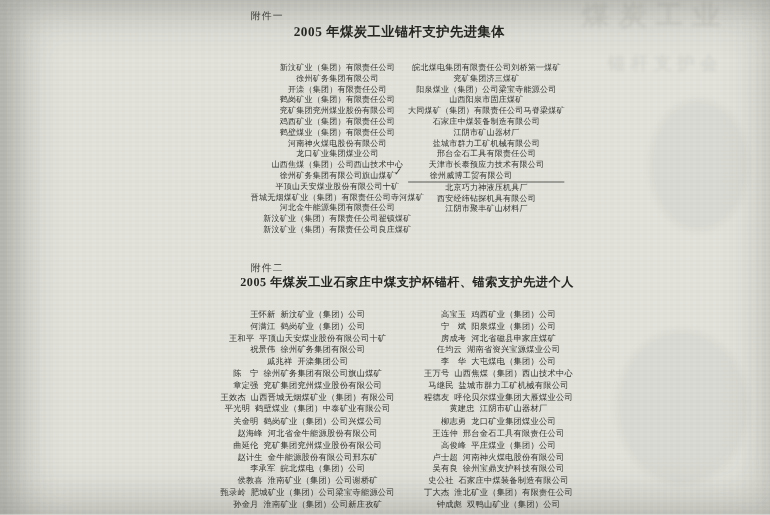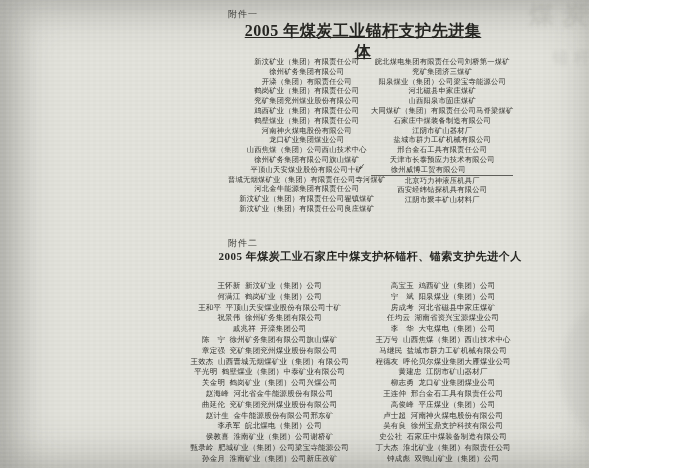--- a/index.html
+++ b/index.html
@@ -1,18 +1,18 @@
 <!DOCTYPE html>
 <html><head>
 <meta charset="utf-8">
 <style>
   html,body{margin:0;padding:0;}
   .page{
     position:relative;
-    width:589px;height:468px;
+    width:700px;height:468px;
     background:linear-gradient(105deg,#c9c9c3 0%,#dcdcd5 18%,#e3e3dc 45%,#ececе5 70%,#f1f1ea 100%);
     background-color:#e2e2db;
     overflow:hidden;
     font-family:"Liberation Serif","DejaVu Serif",serif;
     color:#2f2f2c;
   }
   .vignette{
     position:absolute;inset:0;pointer-events:none;
     box-shadow:inset 18px 10px 40px rgba(90,90,85,.35), inset -6px -14px 38px rgba(120,120,112,.25);
   }
@@ -35,33 +35,33 @@
   }
   .att-label{
     position:absolute;font-size:9px;letter-spacing:1px;color:#3a3a36;
   }
   .att1-label{top:8px;left:228px;}
   .att2-label{top:237px;left:228px;text-align:center;}
   .doc-title{
     position:absolute;margin:0;font-weight:bold;color:#262622;
     text-align:center;letter-spacing:.5px;
   }
-  .title1{top:21px;left:243px;width:240px;font-size:16px;text-decoration:underline;}
+  .title1{top:21px;left:243px;width:240px;font-size:12px;}
   .title2{top:249px;left:210px;width:320px;font-size:11px;}
   ul.col{
     list-style:none;margin:0;padding:0;position:absolute;text-align:center;
   }
   ul.col li{white-space:nowrap;position:relative;}
   .s1{font-size:7.3px;line-height:9.8px;letter-spacing:.2px;color:#33332f;}
   .s1-left{top:57px;left:228px;}
   .s1-right{top:57px;left:371px;}
   .s2{font-size:7.5px;line-height:10.8px;letter-spacing:.2px;color:#33332f;}
   .s2-left{top:281px;left:186px;}
   .s2-right{top:281px;left:371px;}
-  .s2 .name{display:inline-block;min-width:32px;}
+  .s2 .name{display:inline-block;min-width:32px;margin-left:10px;}
   li.underlined{
     border-bottom:1px solid rgba(50,50,46,.75);
     padding-right:28px;
   }
   li .check{
     position:absolute;left:-13px;top:-2px;
     font-family:"DejaVu Sans",sans-serif;
     font-size:9px;color:#3c3c38;transform:rotate(-8deg) skewX(-10deg);
     font-weight:bold;
   }
@@ -103,21 +103,20 @@
       <li><span>晋城无烟煤矿业（集团）有限责任公司寺河煤矿</span></li>
       <li><span>河北金牛能源集团有限责任公司</span></li>
       <li><span>新汶矿业（集团）有限责任公司翟镇煤矿</span></li>
       <li><span>新汶矿业（集团）有限责任公司良庄煤矿</span></li>
     </ul>
   <ul class="col s1 s1-right">
 
   <li><span>皖北煤电集团有限责任公司刘桥第一煤矿</span></li>
       <li><span>兖矿集团济三煤矿</span></li>
       <li><span>阳泉煤业（集团）公司梁宝寺能源公司</span></li>
-      <li><span>河北磁县申家庄煤矿</span></li>
       <li><span>山西阳泉市固庄煤矿</span></li>
       <li><span>大同煤矿（集团）有限责任公司马脊梁煤矿</span></li>
       <li><span>石家庄中煤装备制造有限公司</span></li>
       <li><span>江阴市矿山器材厂</span></li>
       <li><span>盐城市群力工矿机械有限公司</span></li>
       <li><span>邢台金石工具有限责任公司</span></li>
       <li><span>天津市长泰预应力技术有限公司</span></li>
       <li class="underlined"><span class="check">✓</span><span>徐州威博工贸有限公司</span></li>
       <li><span>北京巧力神液压机具厂</span></li>
       <li><span>西安经纬钻探机具有限公司</span></li>

